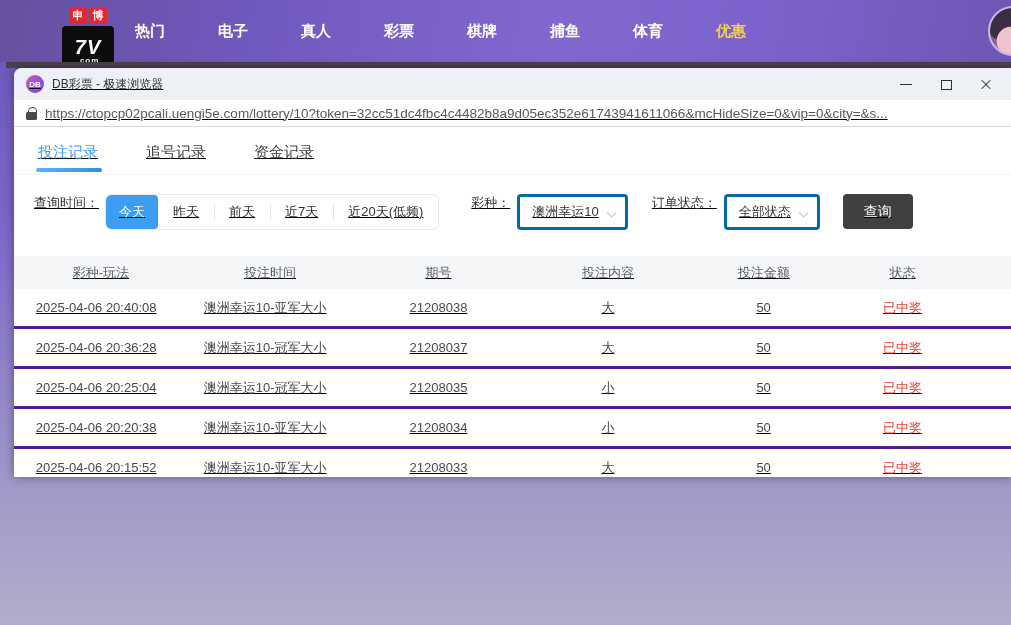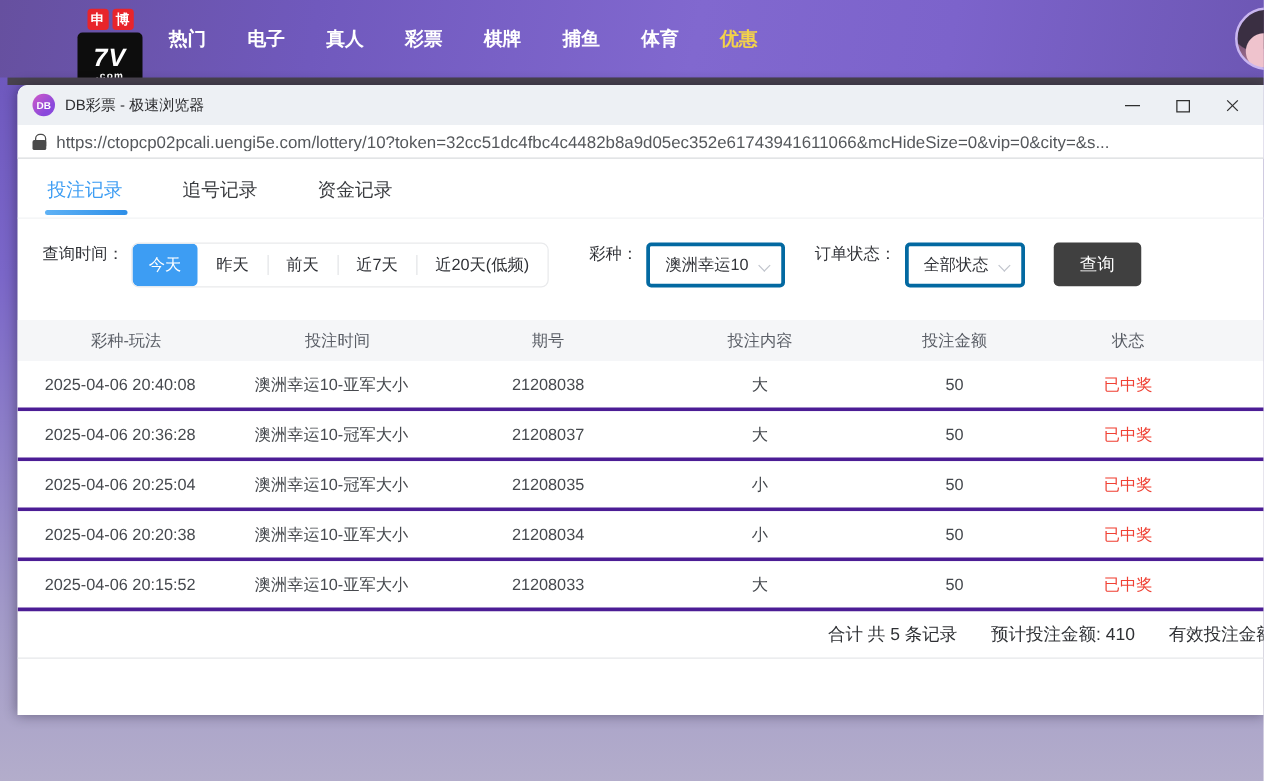--- a/index.html
+++ b/index.html
@@ -10,37 +10,37 @@
   
   .top-nav { position:absolute; left:0; top:0; width:1011px; height:62px;
     background:linear-gradient(100deg,#66509f 0%,#7059bd 25%,#8168cf 55%,#7c63cb 75%,#6d57b4 100%); }
   .logo { position:absolute; left:62px; top:7px; width:52px; cursor:pointer; }
   .logo-badges { display:flex; gap:3px; justify-content:center; }
   .logo-badge { width:17px; height:17px; background:#e8252b; border-radius:3px; color:#fff;
     font-size:11px; font-weight:bold; display:flex; align-items:center; justify-content:center; }
   .logo-box { margin-top:2px; background:#0d0d0d; border-radius:4px; padding:11px 3px 2px; text-align:center; }
   .logo-7v { color:#fff; font-size:20px; font-weight:900; letter-spacing:1px; line-height:20px; font-style:italic; }
   .logo-com { color:#fff; font-size:8px; font-weight:bold; line-height:8px; letter-spacing:1px; }
-  .nav-items { position:absolute; left:135px; top:0; height:62px; display:flex; align-items:center; gap:33px; }
+  .nav-items { position:absolute; left:135px; top:0; height:62px; display:flex; align-items:center; gap:53px; }
   .nav-item { color:#ffffff; font-size:15px; font-weight:bold; cursor:pointer; white-space:nowrap; }
   .nav-item.highlight { color:#f3d24a; }
   .avatar { position:absolute; top:6px; right:-27px; width:50px; height:50px; border-radius:50%;
     border:2px solid #c9b6f0;
     background:
       radial-gradient(circle at 46% 72%, #efc3cd 0 34%, rgba(0,0,0,0) 36%),
       radial-gradient(circle at 30% 30%, #3a2f42 0 40%, rgba(0,0,0,0) 42%),
       linear-gradient(160deg,#5a4668 0%,#8a5f80 55%,#c795a8 100%);
     cursor:pointer; }
 
   
   .dark-band { position:absolute; left:6px; top:62px; right:0; height:6px; background:#49434f; }
 
   
-  .browser-window { position:absolute; left:14px; top:68px; width:997px; height:504px;
-    background:#fff; border-top-left-radius:8px; overflow:hidden; box-shadow:0 0 10px rgba(20,15,35,.45); }
+  .browser-window { position:absolute; left:14px; top:68px; width:997px; height:409px;
+    background:#fff; border-top-left-radius:8px; overflow:hidden; box-shadow:0 0 10px rgba(20,15,35,.45);text-decoration:underline; }
   .title-bar { height:32px; background:#edf0f4; border-top-left-radius:8px; display:flex; align-items:center; padding:0 10px 0 12px; }
   .favicon { width:18px; height:18px; border-radius:50%; background:linear-gradient(135deg,#d058c8 0%,#8a49dc 70%);
     color:#fff; font-size:8px; font-weight:bold; display:flex; align-items:center; justify-content:center; flex:0 0 auto; }
   .window-title { margin-left:8px; font-size:12px; color:#2e2e31; flex:1 1 auto; white-space:nowrap; }
   .win-controls { display:flex; align-items:center; gap:26px; margin-right:8px; }
   .win-btn { width:14px; height:14px; position:relative; cursor:pointer; }
   .win-btn.min::after { content:""; position:absolute; left:1px; top:7px; width:12px; border-top:1.4px solid #2f2f2f; }
   .win-btn.max::after { content:""; position:absolute; left:2px; top:3px; width:9px; height:8px; border:1.4px solid #2f2f2f; }
   .win-btn.close::before, .win-btn.close::after { content:""; position:absolute; left:1px; top:6.5px; width:12px;
     border-top:1.4px solid #2f2f2f; }

